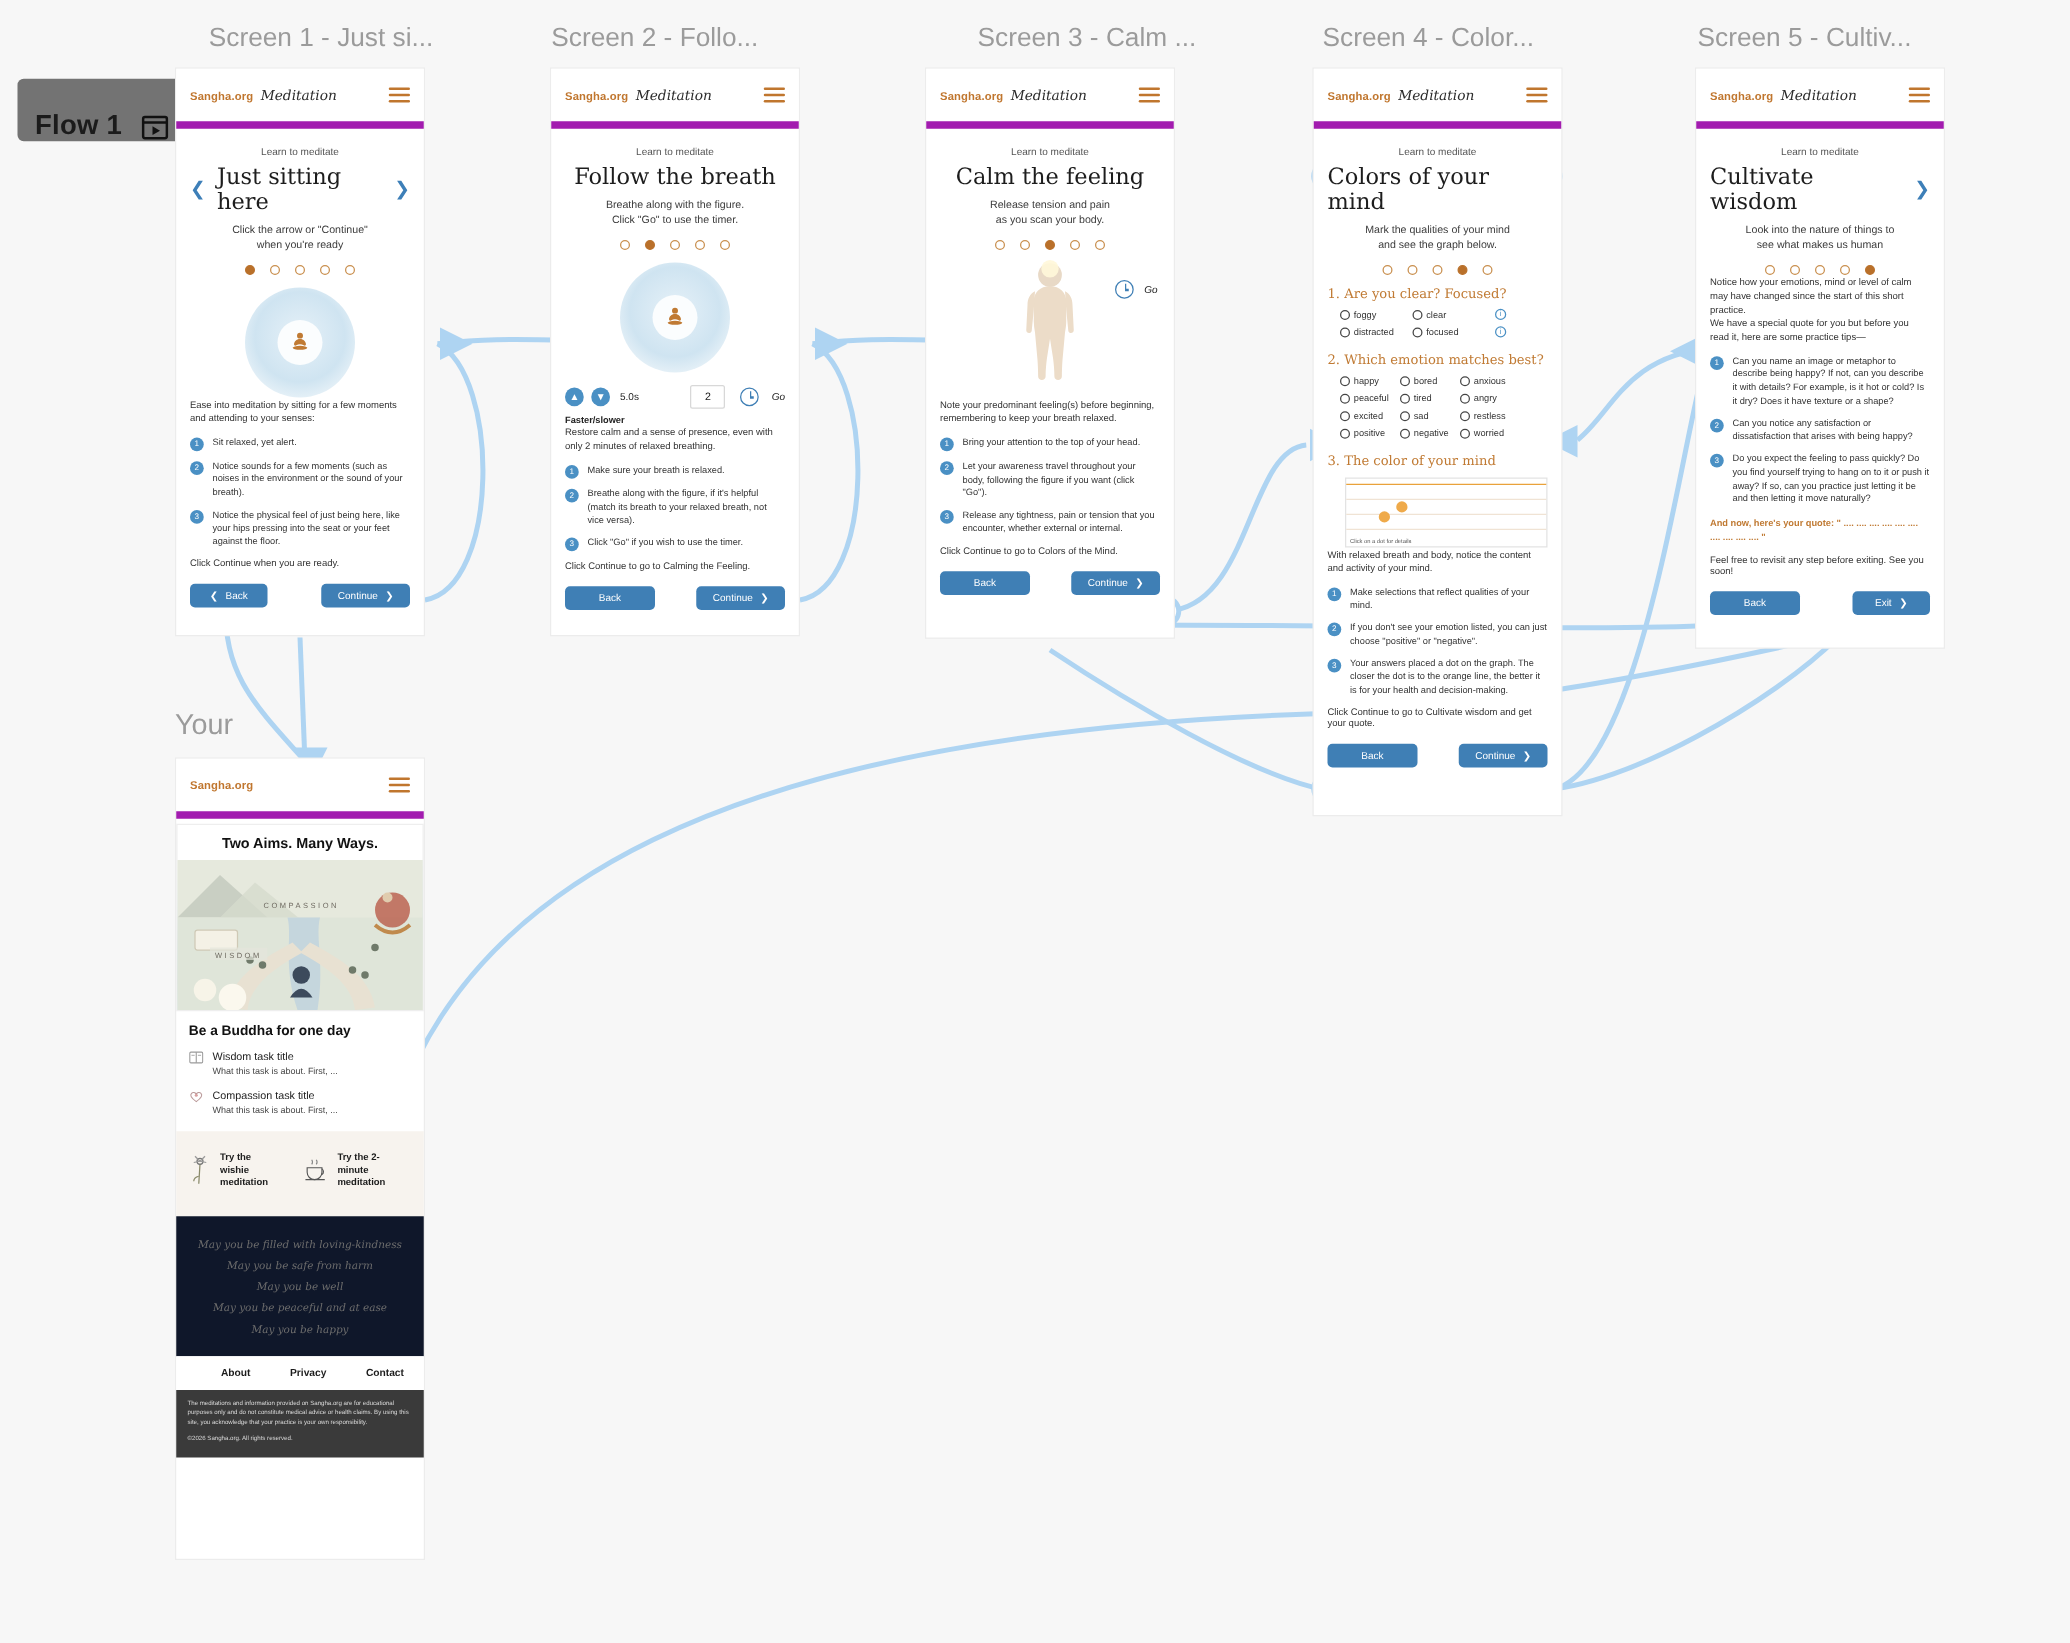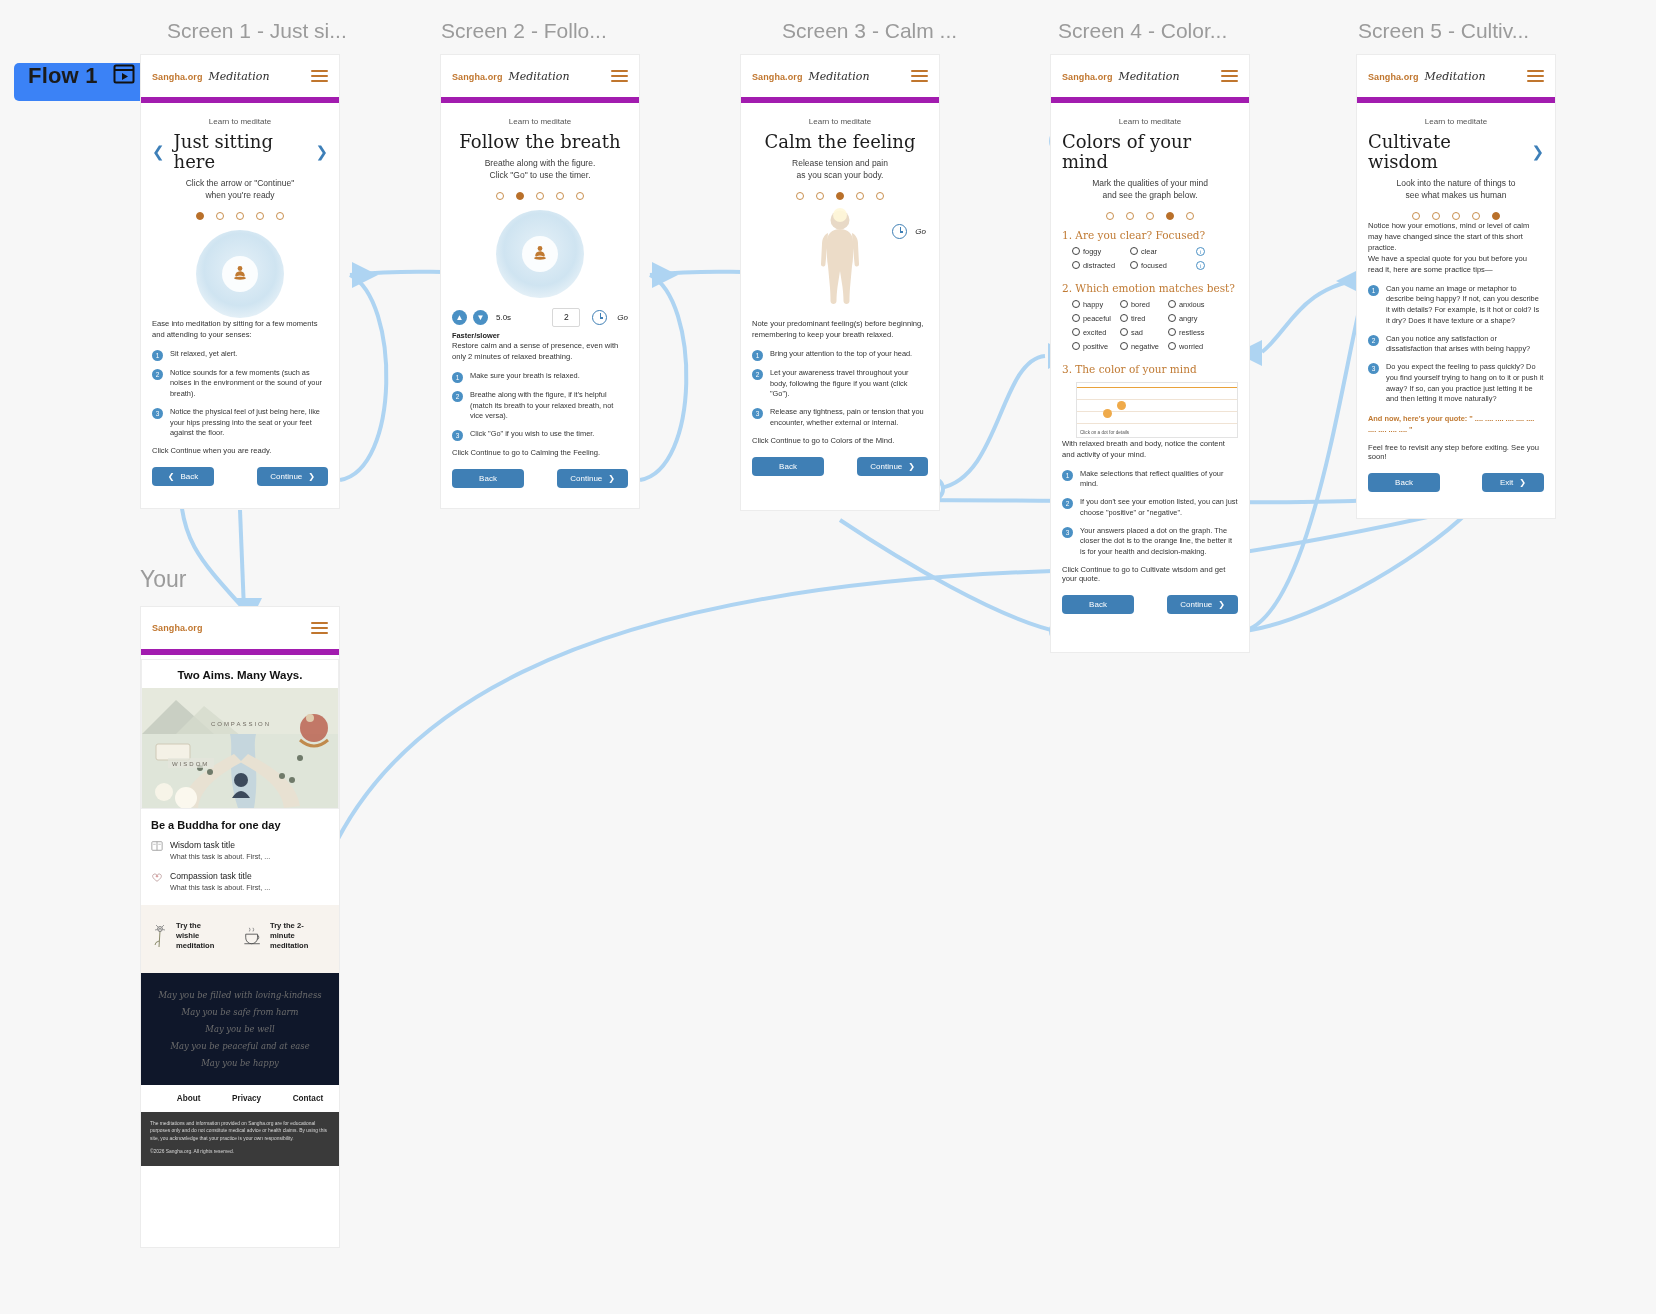--- a/index.html
+++ b/index.html
@@ -7,23 +7,23 @@
     width: 1656px; height: 1314px;
     background: #f7f7f7;
     font-family: "Liberation Sans", sans-serif;
     position: relative; overflow: hidden;
   }
   .canvas { position: absolute; inset: 0; }
 
   
   .flow-badge {
     position: absolute; left: 14px; top: 63px;
-    width: 133px; height: 38px;
-    background: #3b82f6; border-radius: 5px;
-    display: flex; align-items: flex-start; justify-content: space-between;
+    width: 133px; height: 50px;
+    background: #737373; border-radius: 5px;
+    display: flex; align-items: flex-end; justify-content: space-between;
     padding: 0 12px 0 14px;
   }
   .flow-badge .lbl { font-size: 22px; font-weight: bold; color: #1b1b1b; letter-spacing: .2px;}
   .flow-badge .frame-icon { width: 22px; height: 22px; }
 
   
   .screen-title {
     position: absolute; font-size: 21px; color: #9b9b9b;
     white-space: nowrap; font-weight: 400;
   }
@@ -85,21 +85,21 @@
   .golbl{font-size:8px;color:#222;margin-left:4px;font-style:italic;}
   .fasterlbl{font-size:7.4px;font-weight:bold;color:#222;margin-top:4px;}
 
   
   .bodyfig-wrap{position:relative;height:112px;margin-top:6px;}
   .gorow{position:absolute; right:2px; top:18px; display:flex;align-items:center;gap:4px;}
 
   
   .qhead { font-family:"DejaVu Serif", serif; font-size:10.5px; color:#c07a33; margin-top:9px; font-weight:400;}
   .optgrid { display:flex; flex-wrap:wrap; margin-top:4px; padding-left:12px;}
-  .opt { display:flex; align-items:flex-start; gap:3px; font-size:7.4px; color:#333; margin:2.5px 0;}
+  .opt { display:flex; align-items:flex-end; gap:3px; font-size:7.4px; color:#333; margin:2.5px 0;}
   .radio { width:8px;height:8px;border-radius:50%;border:1.3px solid #444;}
   .infoico{width:9px;height:9px;border-radius:50%;border:1.2px solid #4a90c4;color:#4a90c4;font-size:6px;
     display:flex;align-items:center;justify-content:center;}
   .graphbox { margin-top:7px; border:1px solid #e3e3e3; background:#fff; height:56px; position:relative; margin-left:14px;}
   .graphbox .gl{position:absolute;left:0;right:0;height:1px;background:#f0e3d4;}
   .graphbox .ol{position:absolute;left:0;right:0;height:1px;background:#e9a23b;}
   .gdot{position:absolute;width:9px;height:9px;border-radius:50%;background:#efaa4a;}
   .gcap{position:absolute;left:3px;bottom:2px;font-size:4.6px;color:#555;}
 
   

